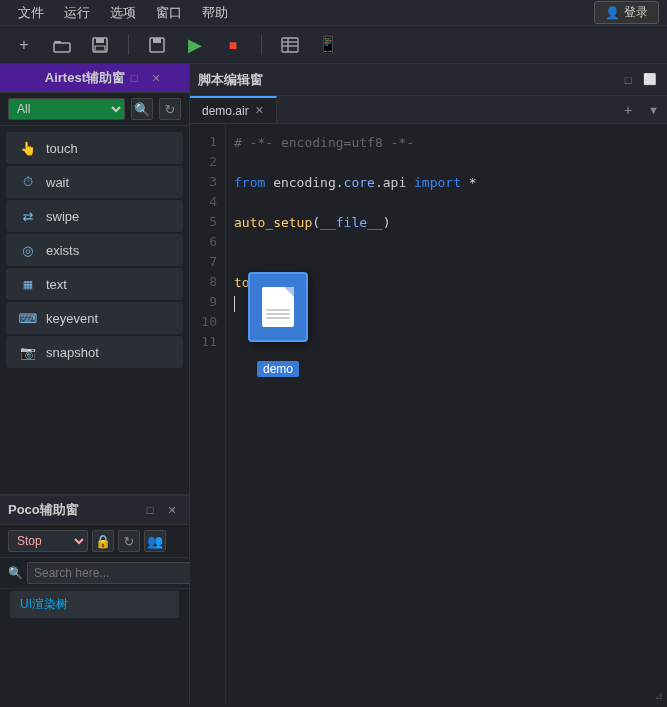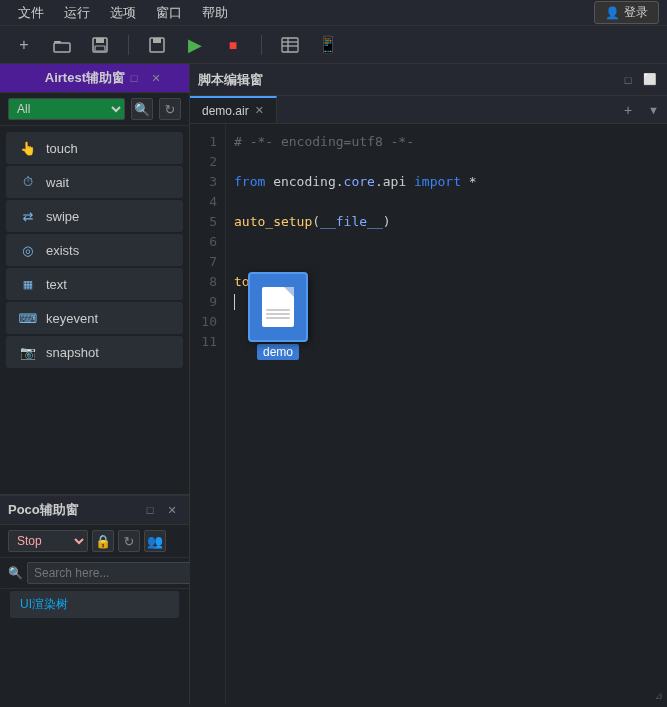--- a/index.html
+++ b/index.html
@@ -331,21 +331,21 @@
       padding: 8px 8px;
       font-family: 'Consolas', monospace;
       font-size: 13px;
       line-height: 1.5;
       position: relative;
     }
     .code-line {
       height: 20px;
       white-space: pre;
       display: flex;
-      align-items: center;
+      align-items: flex-end;
     }
     .code-comment { color: #666; }
     .code-keyword { color: #3b82f6; }
     .code-module { color: #82aaff; }
     .code-func { color: #ffcb6b; }
     .code-plain { color: #ccc; }
 
     
     .file-tooltip {
       position: absolute;
@@ -400,21 +400,21 @@
       background: #ccc;
       margin-bottom: 2px;
       border-radius: 1px;
     }
     .file-label {
       background: #3a7bd5;
       color: white;
       font-size: 12px;
       padding: 1px 6px;
       border-radius: 2px;
-      margin-top: 2px;
+      margin-top: 19px;
     }
 
     
     .cursor {
       display: inline-block;
       width: 1px;
       height: 16px;
       background: #ccc;
       vertical-align: middle;
       animation: blink 1s infinite;

